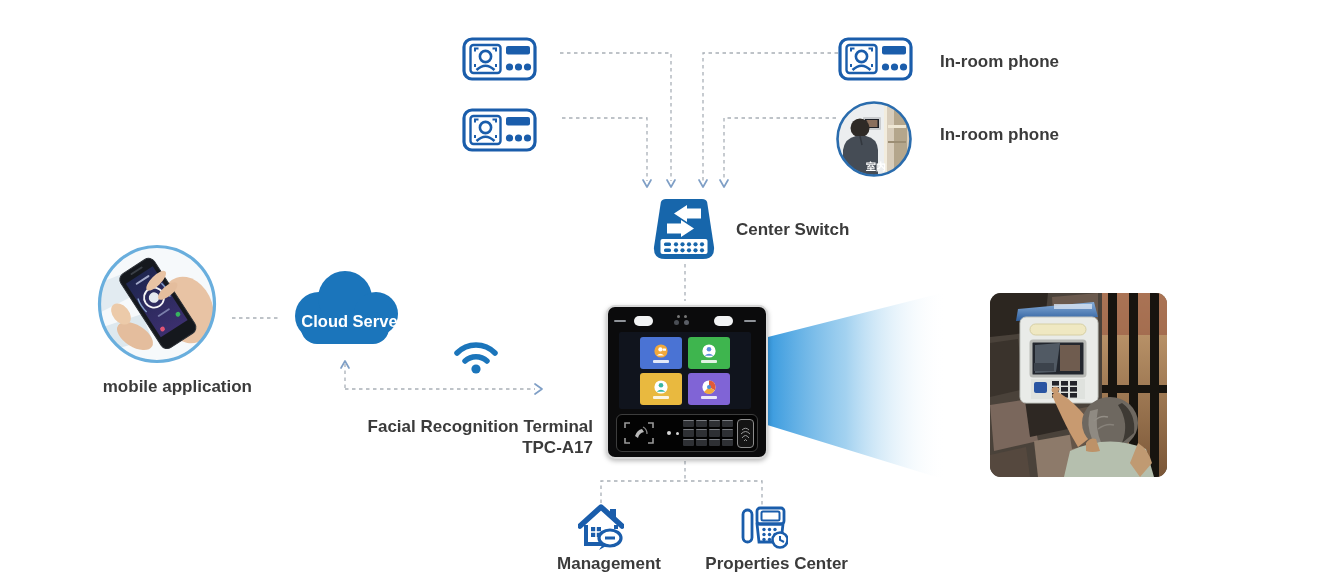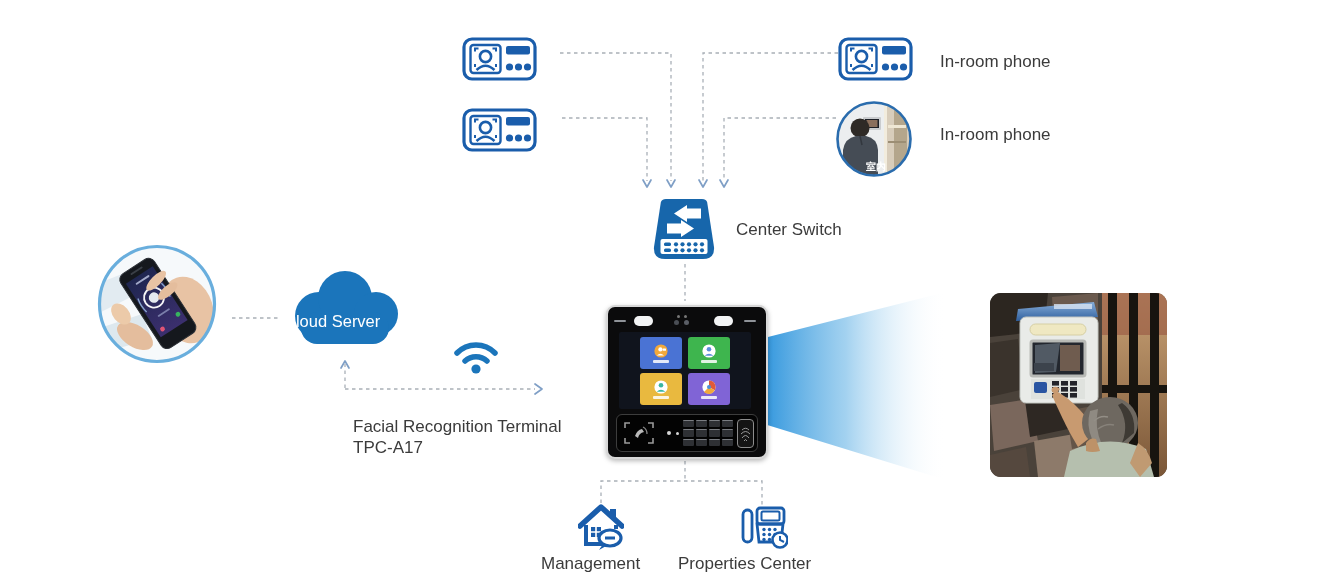--- a/index.html
+++ b/index.html
@@ -1,20 +1,20 @@
 <!DOCTYPE html>
 <html><head>
 <meta charset="utf-8">
 <style>
   html,body{margin:0;padding:0;background:#fff;}
   #canvas{position:relative;width:1320px;height:580px;background:#fff;overflow:hidden;
           font-family:"Liberation Sans",sans-serif;}
   .abs{position:absolute;}
-  .label{position:absolute;font-size:17px;font-weight:400;color:#3b3b3b;white-space:nowrap;z-index:6;}
-  .label.center{text-align:left;white-space:normal;}
+  .label{position:absolute;font-size:17px;font-weight:700;color:#3b3b3b;white-space:nowrap;z-index:6;}
+  .label.center{text-align:right;white-space:normal;}
   svg{display:block;}
   
   #terminal{left:606px;top:305px;width:158px;height:150px;background:#0b0b0c;
             border:2px solid #d8d8d8;border-radius:9px;box-shadow:0 2px 5px rgba(0,0,0,.28);z-index:5;}
   .bez-dash{position:absolute;top:13px;width:12px;height:2px;background:#8f9398;border-radius:1px;}
   .bez-oval{position:absolute;top:9px;width:19px;height:10px;background:#f2f3f4;border-radius:5px;}
   .cam-dot{position:absolute;border-radius:50%;}
   #t-screen{position:absolute;left:11px;top:25px;width:132px;height:77px;background:#10141d;border-radius:2px;}
   .tile{position:absolute;width:42px;height:32px;border-radius:3px;display:flex;flex-direction:column;
         align-items:center;justify-content:center;gap:2px;}
@@ -178,20 +178,21 @@
         <path d="M75,45 Q77,53 75,61" stroke="#9fc3e8" stroke-width="1.4" fill="none" opacity="0.8"></path>
         <rect x="54" y="70" width="14" height="1.8" rx="0.9" fill="#aab6d8" opacity="0.6"></rect>
         <circle cx="51" cy="84" r="2.4" fill="#e05575"></circle>
         <circle cx="72" cy="80" r="2.4" fill="#37b45f"></circle>
         <ellipse cx="72" cy="40" rx="13" ry="5" fill="#e8c3a4" transform="rotate(-12 72 40)"></ellipse>
         <ellipse cx="76" cy="55" rx="12" ry="5" fill="#e4bd9d" transform="rotate(-8 76 55)"></ellipse>
       </g>
     </g>
     <circle cx="60" cy="60" r="57.5" fill="none" stroke="#69aedd" stroke-width="3.2"></circle>
   </svg>
+  <div class="label center" style="left:52px;top:377px;width:200px">mobile application</div>
 
   <svg class="abs" style="left:283px;top:264px;z-index:4" width="124" height="92" viewBox="0 0 124 92">
     <g fill="#1b75bb">
       <circle cx="36" cy="52" r="24"></circle>
       <circle cx="62" cy="34" r="27"></circle>
       <circle cx="93" cy="50" r="22"></circle>
       <rect x="18" y="48" width="88" height="32" rx="16"></rect>
     </g>
   </svg>
   <div class="label center" style="left:284px;top:312px;width:120px;color:#ffffff;font-size:16.5px">Cloud Server</div>

